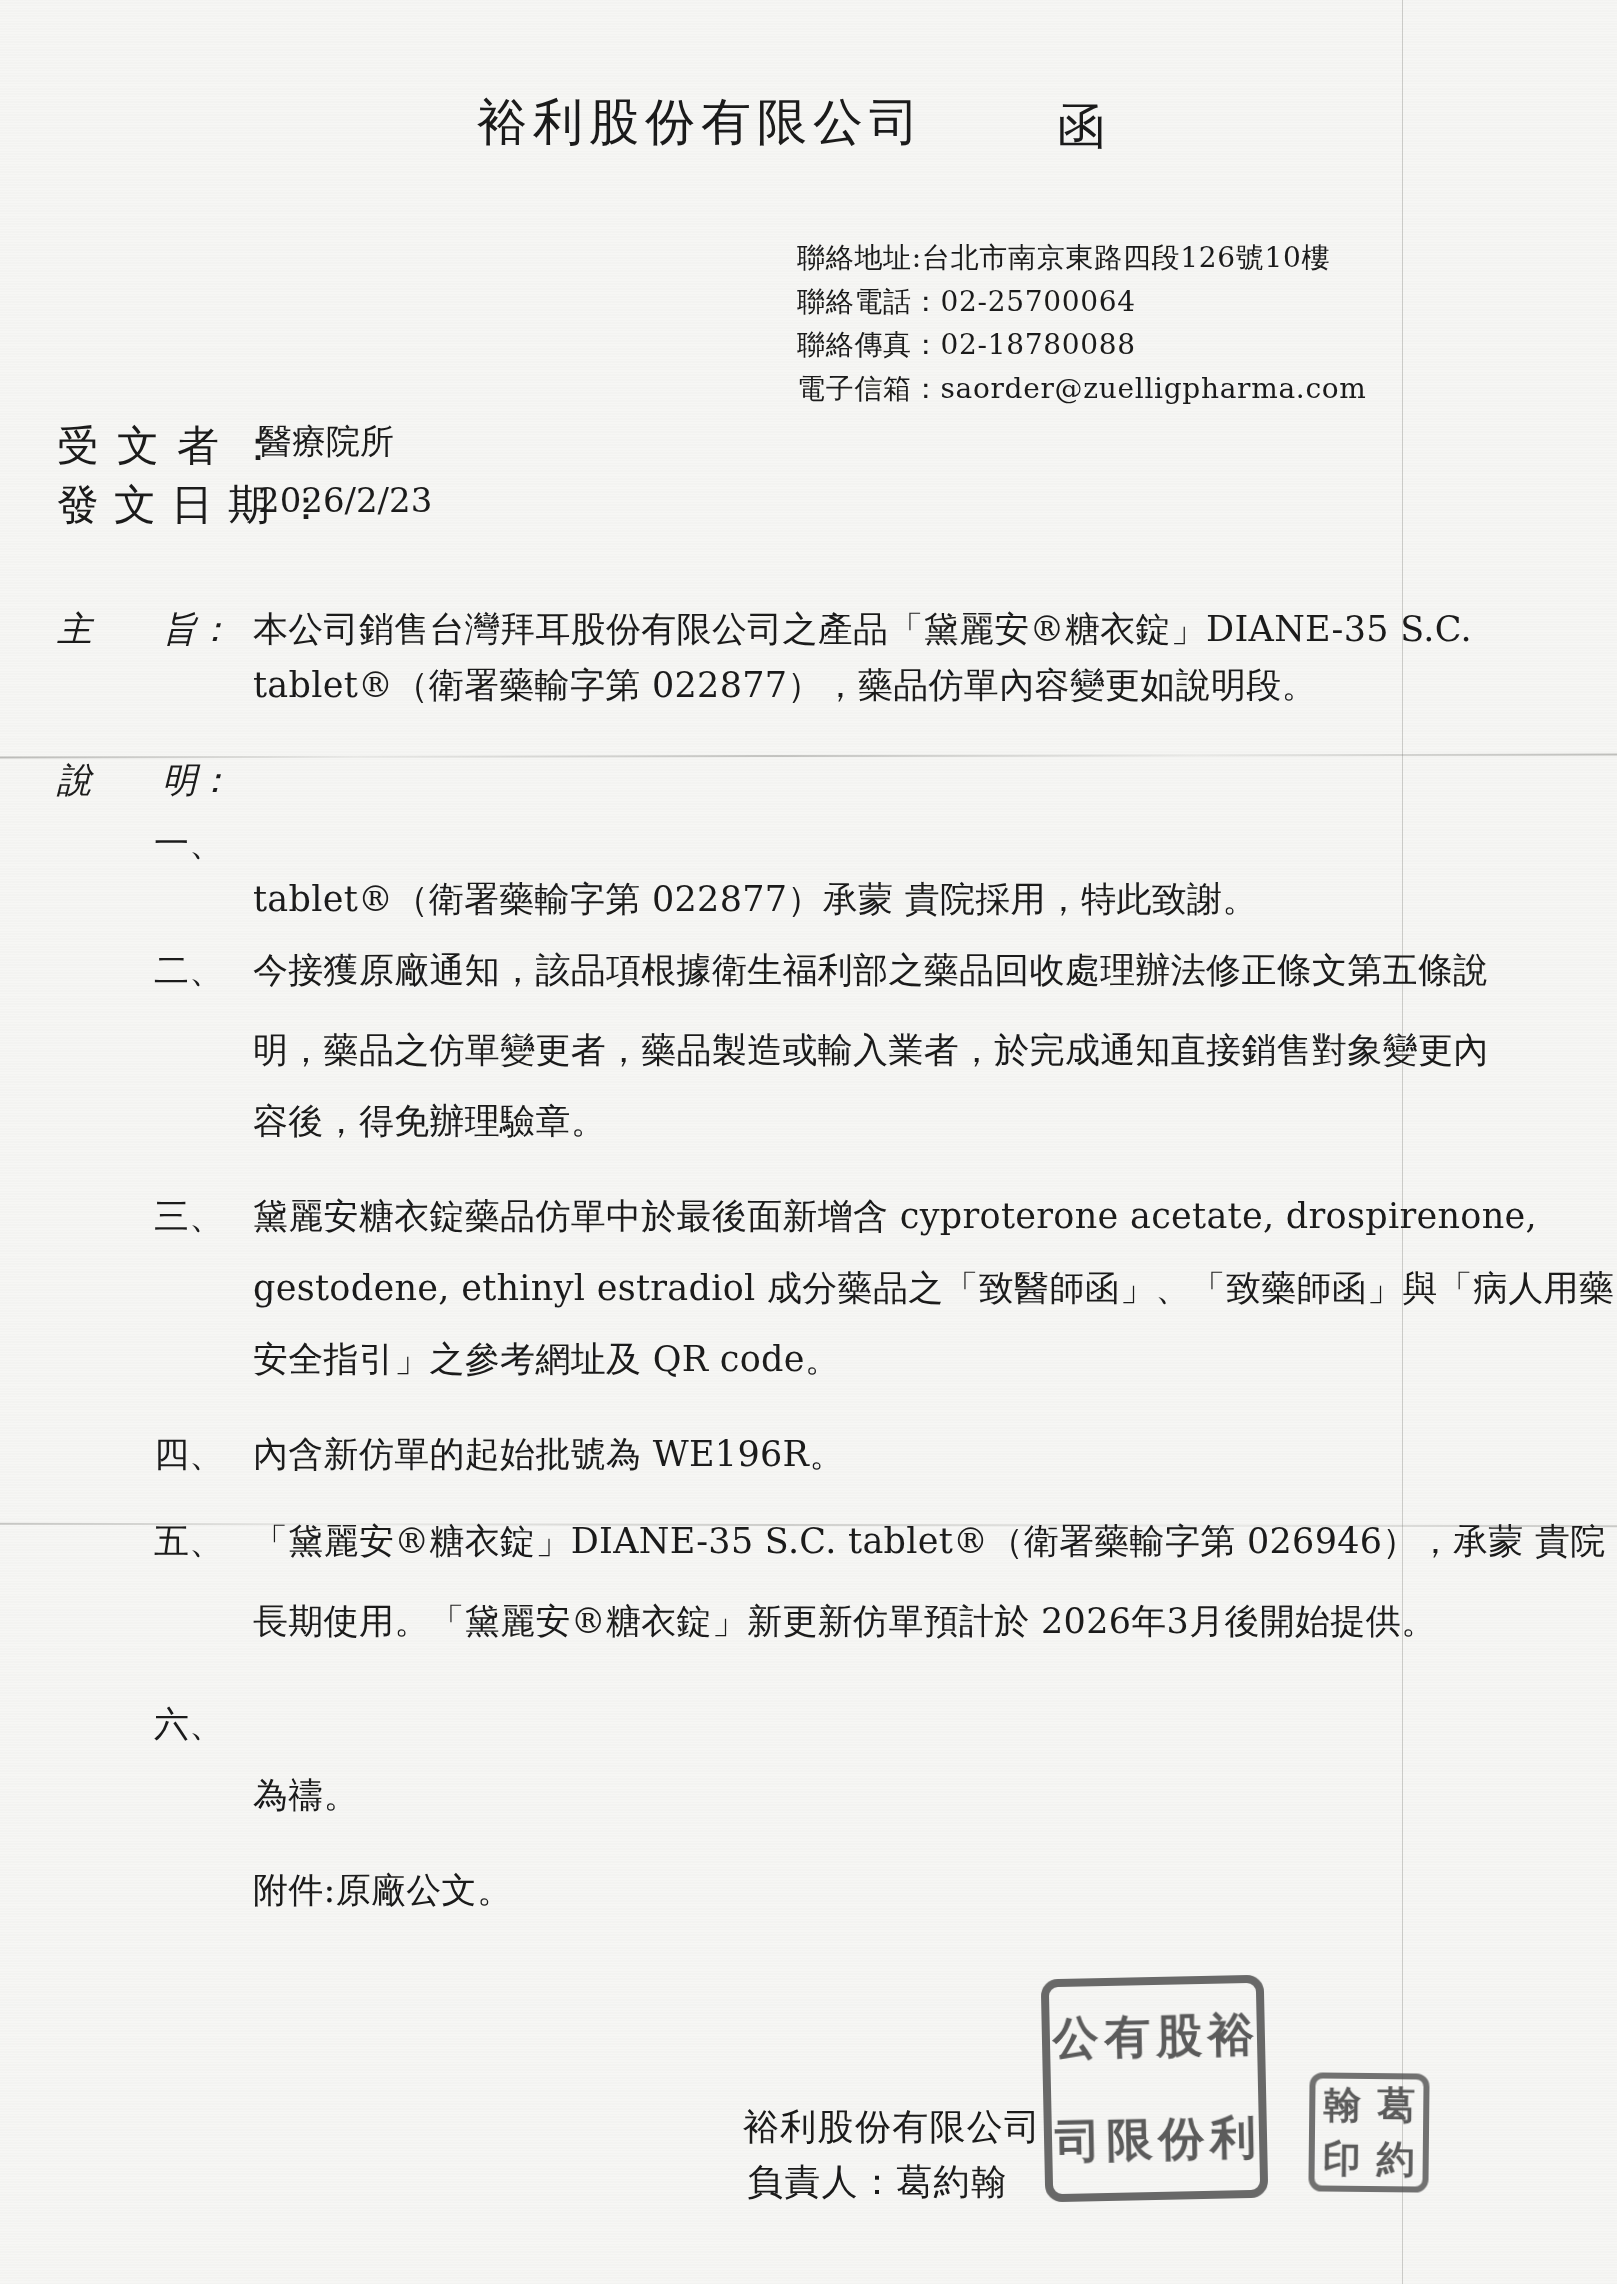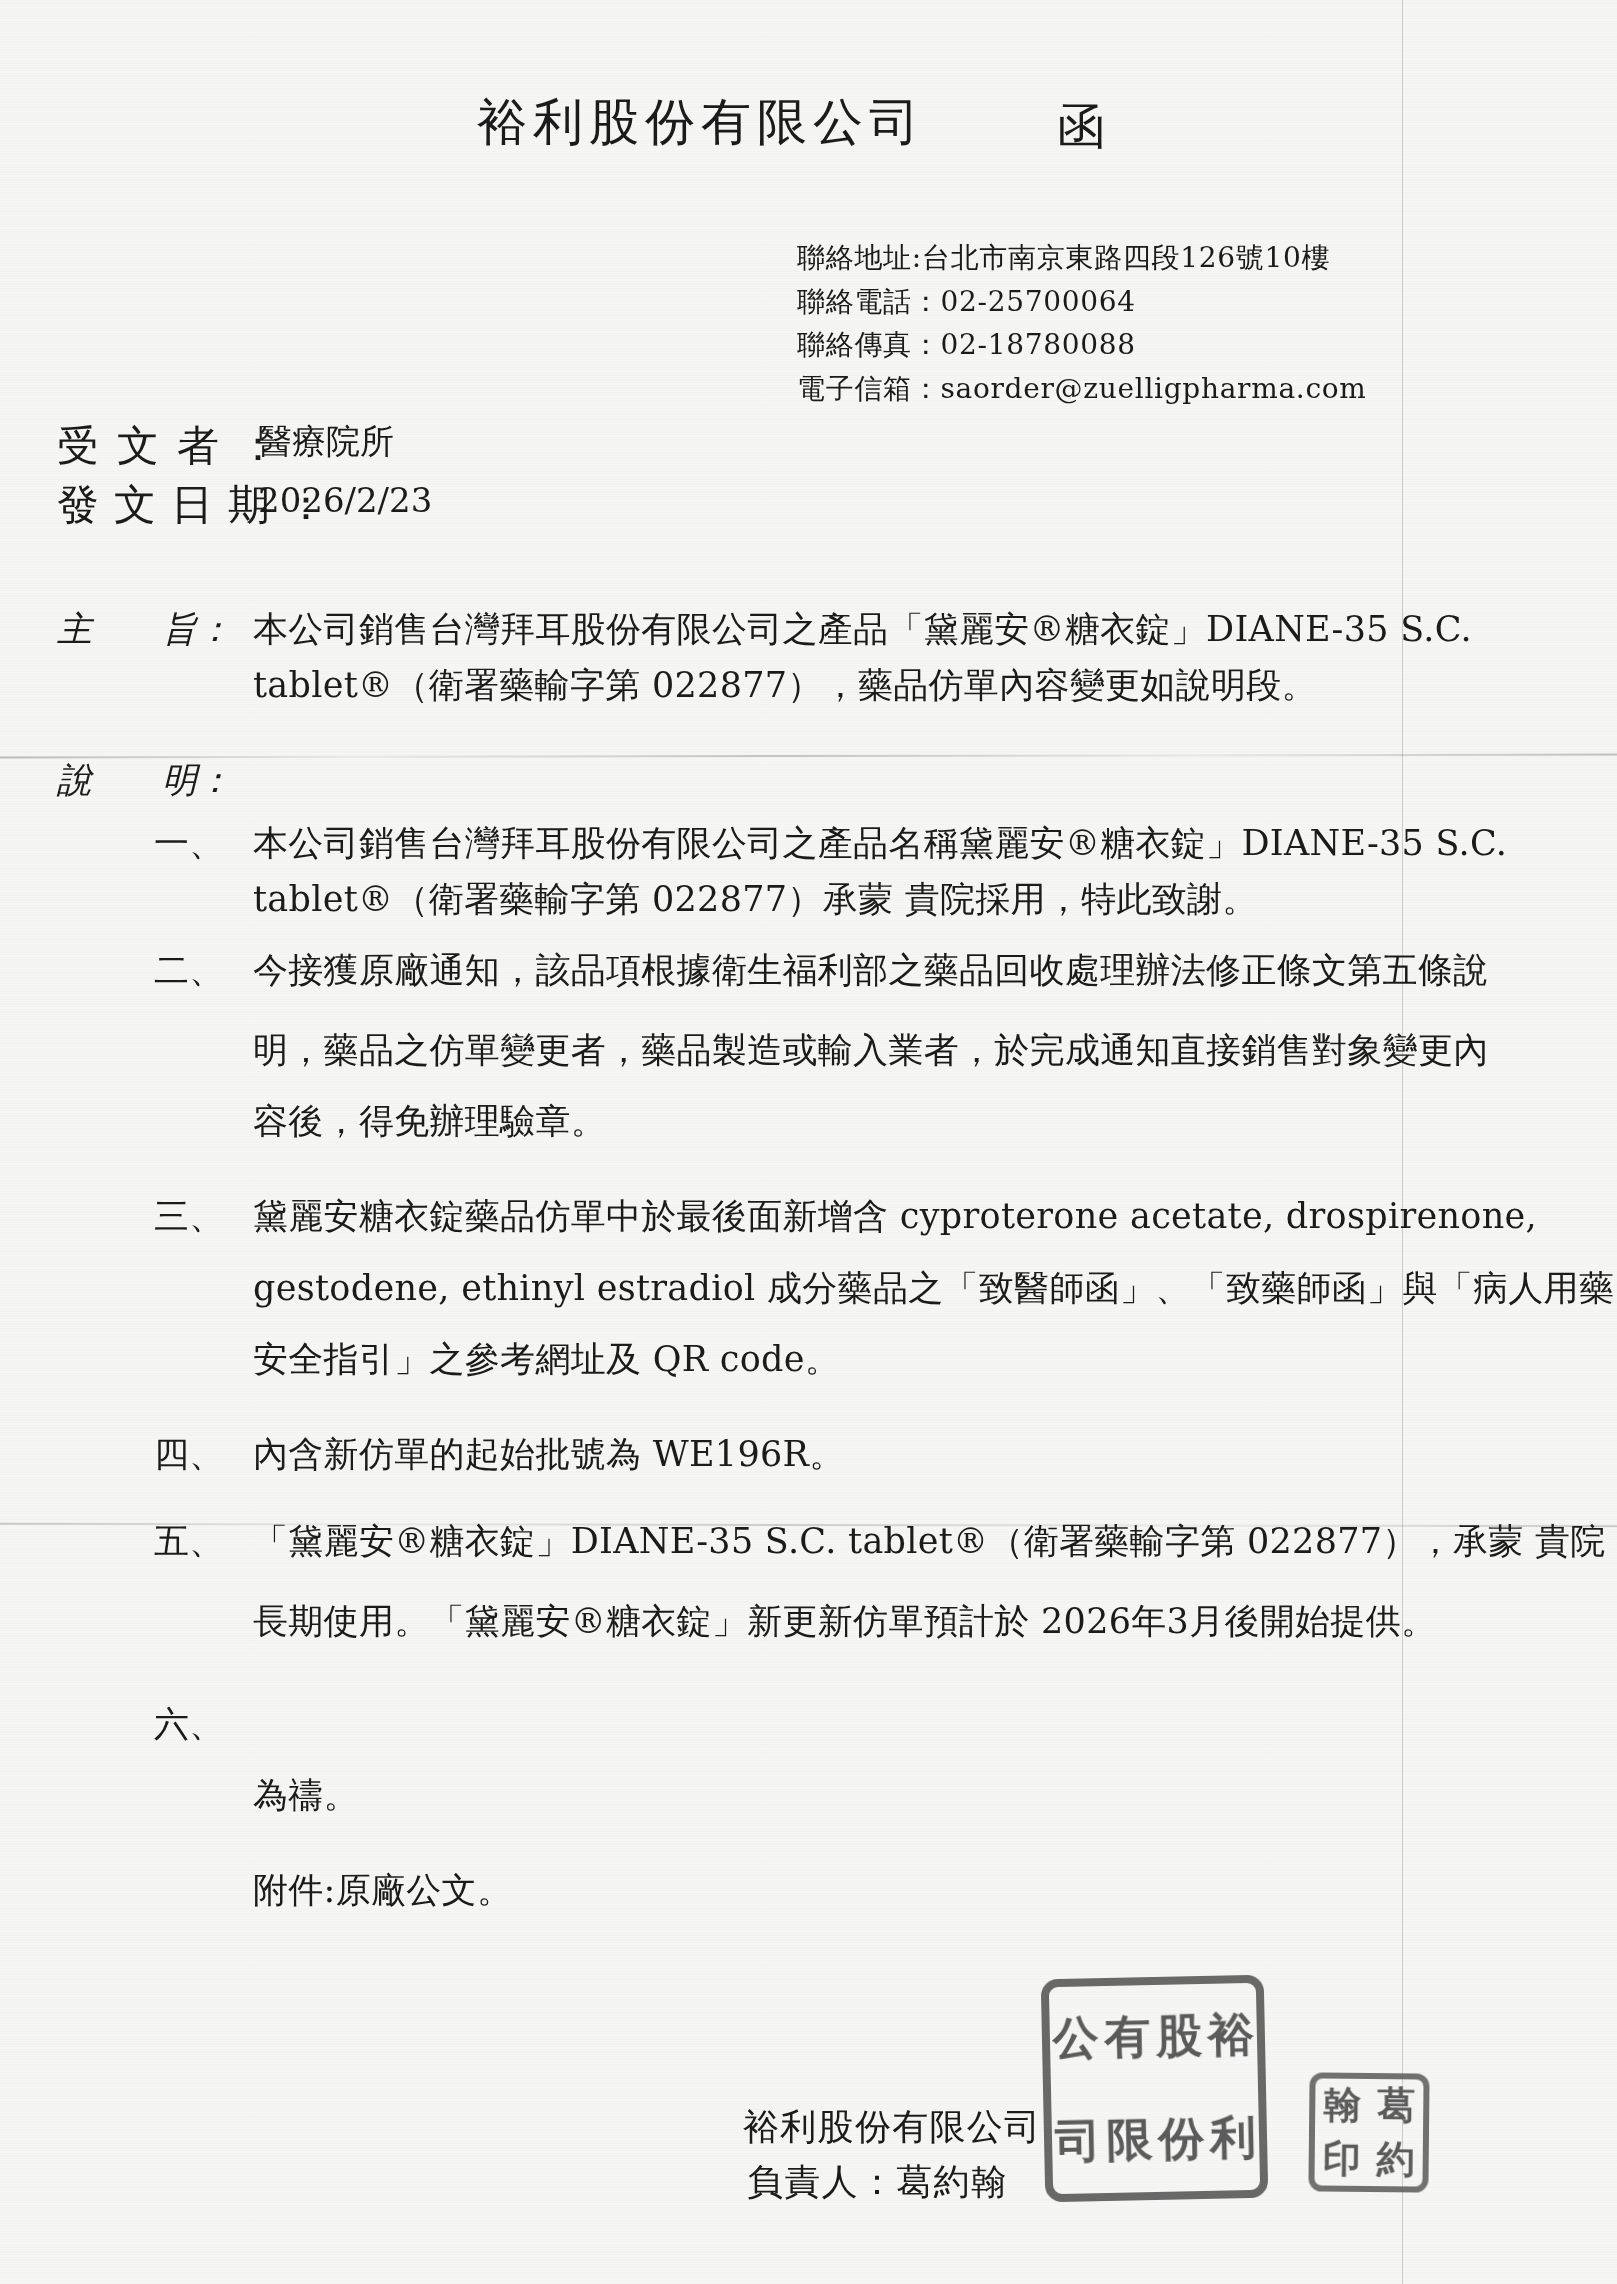--- a/index.html
+++ b/index.html
@@ -102,38 +102,37 @@
     <span>主</span><span class="gap2">旨：</span>
   </div>
   <div class="t body-line" style="top:609px">本公司銷售台灣拜耳股份有限公司之產品「黛麗安®糖衣錠」DIANE-35 S.C.</div>
   <div class="t body-line" style="top:665px">tablet®（衛署藥輸字第 022877），藥品仿單內容變更如說明段。</div>
 
   <div class="t sec-label" style="top:760px">
     <span>說</span><span class="gap2">明：</span>
   </div>
 
   <div class="t item-num" style="top:823px">一、</div>
-  <div class="t body-line" style="top:823px">本公司銷售台灣拜耳股份有限公司之產品名稱黛麗安®糖衣錠」DIANE-35 S.C.</div>
   <div class="t body-line" style="top:879px">tablet®（衛署藥輸字第 022877）承蒙 貴院採用，特此致謝。</div>
 
   <div class="t item-num" style="top:950px">二、</div>
   <div class="t body-line" style="top:950px">今接獲原廠通知，該品項根據衛生福利部之藥品回收處理辦法修正條文第五條說</div>
   <div class="t body-line" style="top:1030px">明，藥品之仿單變更者，藥品製造或輸入業者，於完成通知直接銷售對象變更內</div>
   <div class="t body-line" style="top:1101px">容後，得免辦理驗章。</div>
 
   <div class="t item-num" style="top:1196px">三、</div>
   <div class="t body-line" style="top:1196px">黛麗安糖衣錠藥品仿單中於最後面新增含 cyproterone acetate, drospirenone,</div>
   <div class="t body-line" style="top:1268px">gestodene, ethinyl estradiol 成分藥品之「致醫師函」、「致藥師函」與「病人用藥</div>
   <div class="t body-line" style="top:1339px">安全指引」之參考網址及 QR code。</div>
 
   <div class="t item-num" style="top:1434px">四、</div>
   <div class="t body-line" style="top:1434px">內含新仿單的起始批號為 WE196R。</div>
 
   <div class="t item-num" style="top:1521px">五、</div>
-  <div class="t body-line" style="top:1521px">「黛麗安®糖衣錠」DIANE-35 S.C. tablet®（衛署藥輸字第 022877），承蒙 貴院</div>
+  <div class="t body-line" style="top:1521px">「黛麗安®糖衣錠」DIANE-35 S.C. tablet®（衛署藥輸字第 026946），承蒙 貴院</div>
   <div class="t body-line" style="top:1601px">長期使用。「黛麗安®糖衣錠」新更新仿單預計於 2026年3月後開始提供。</div>
 
   <div class="t item-num" style="top:1704px">六、</div>
   <div class="t body-line" style="top:1775px">為禱。</div>
 
   <div class="t body-line" style="top:1870px">附件:原廠公文。</div>
 
   <div class="t sig-company">裕利股份有限公司</div>
   <div class="t sig-person">負責人：葛約翰</div>
 

